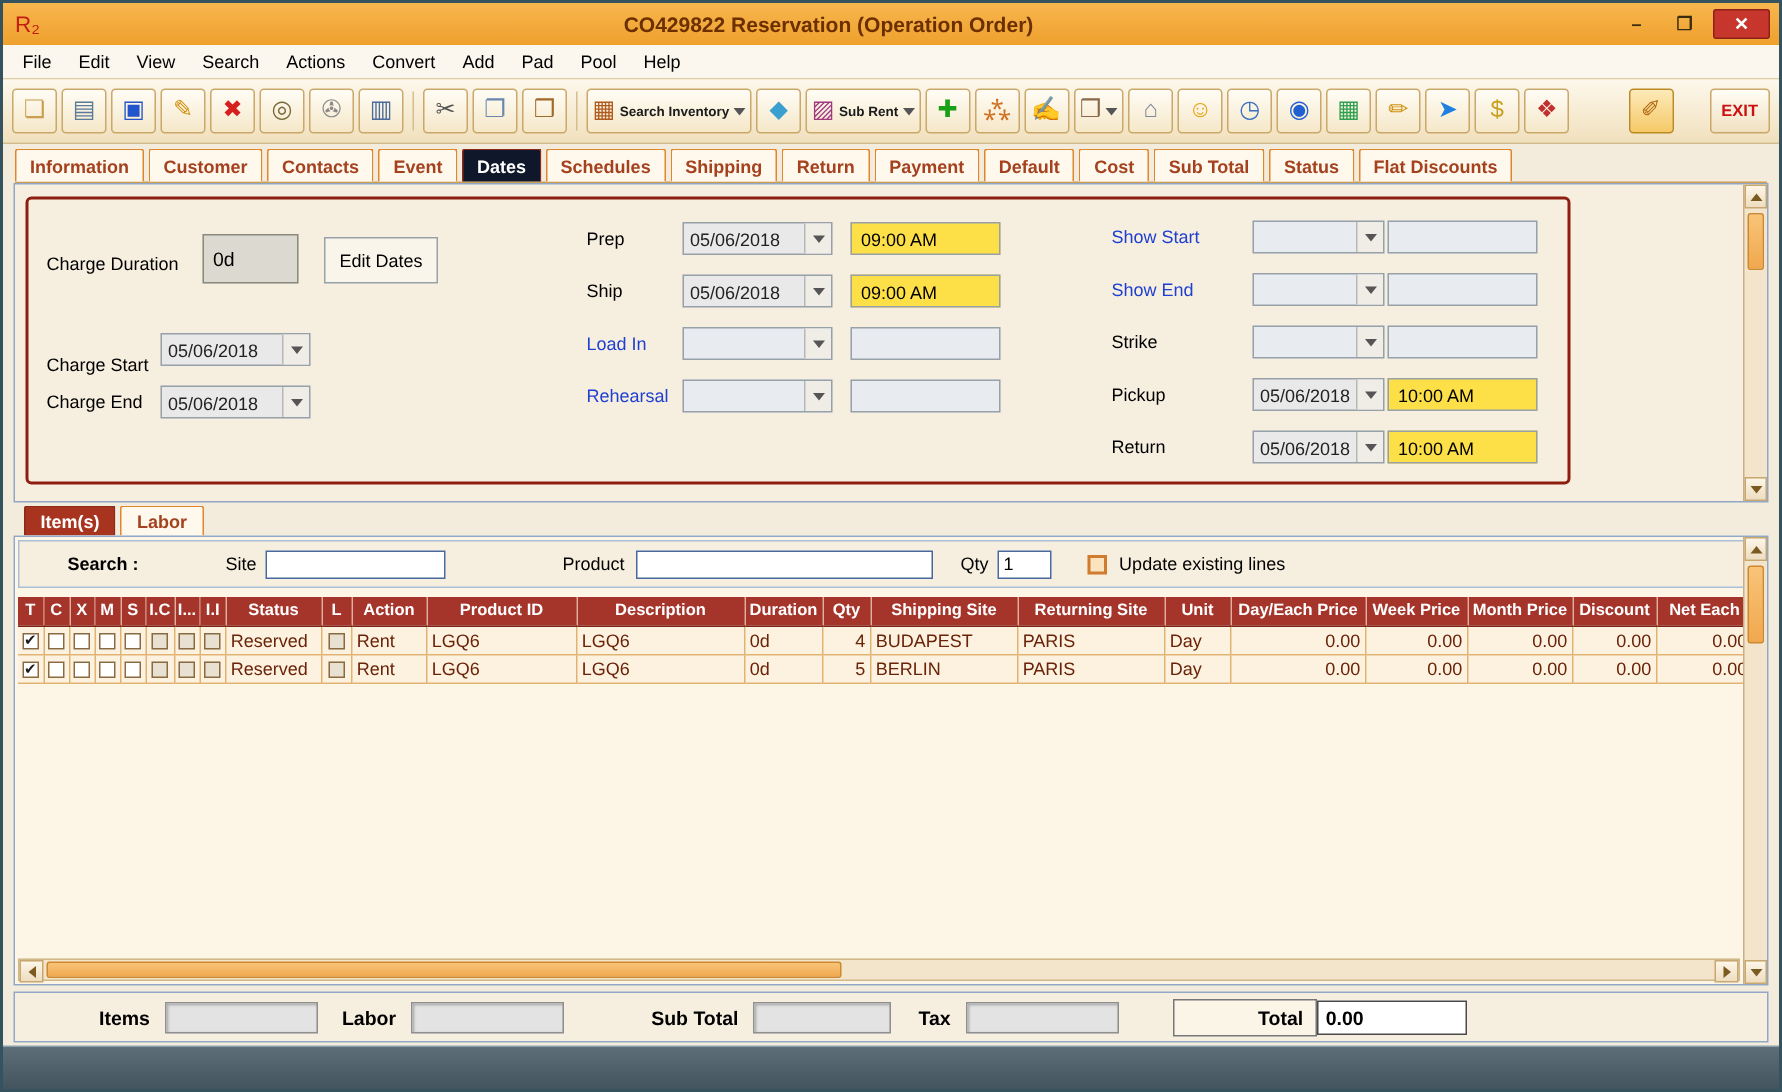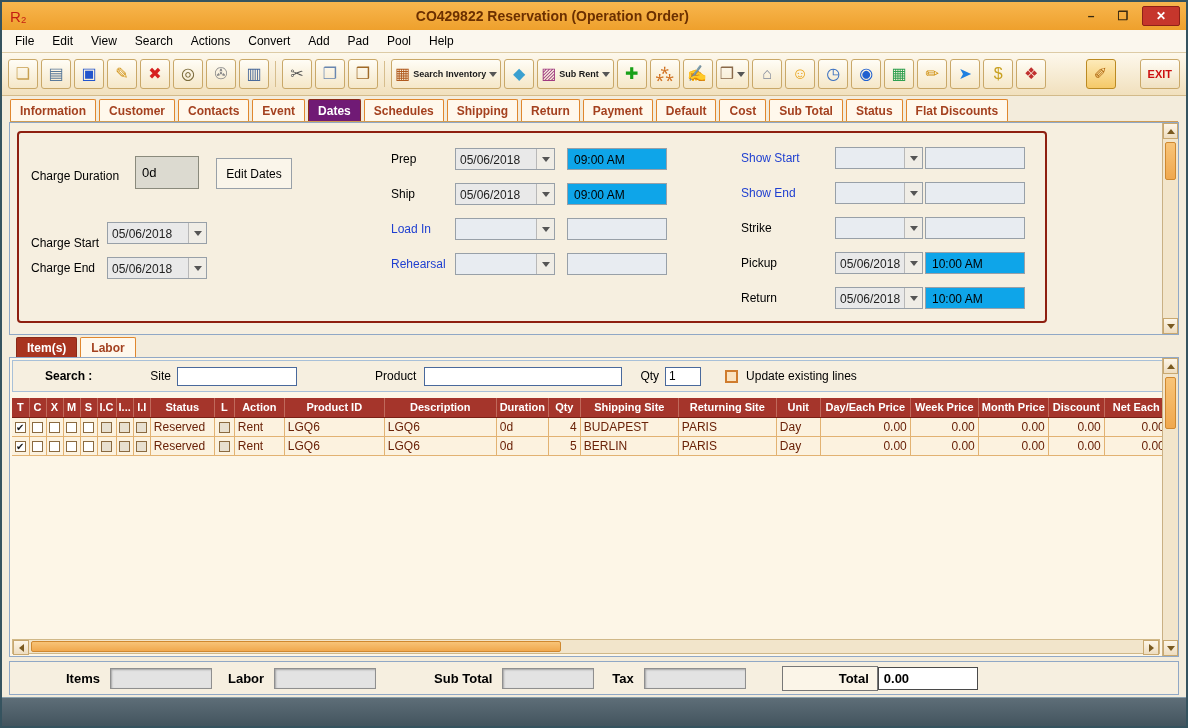--- a/index.html
+++ b/index.html
@@ -44,35 +44,35 @@
   .i-shapes{color:#3aa0d0}.i-srent{color:#a03a80}.i-add{color:#18a018}.i-grp{color:#d07020}
   .i-memo{color:#9a8a5a}.i-cards{color:#8a6a4a}.i-site{color:#80889a}.i-smile{color:#e8a010}
   .i-clock{color:#3a70c0}.i-globe{color:#2060d0}.i-cat{color:#30a050}.i-note{color:#d09010}
   .i-link{color:#2080e0}.i-money{color:#c8a020}.i-pack{color:#c03030}.i-wand{color:#b06810}
 
   
   .tabstrip{position:absolute;left:8px;top:95px;right:8px;height:25px;display:flex;
     gap:3px;align-items:flex-end;border-bottom:1px solid #cf9c54;}
   .tab{border:1px solid #e0872e;border-bottom:none;background:#fff8ec;color:#a4411f;
     font-weight:bold;font-size:12px;padding:4px 9px 3px;border-radius:2px 2px 0 0;cursor:default;}
-  .tab.active{background:#701a75;color:#fff;border-color:#8a2a18;}
+  .tab.active{background:#0f172a;color:#fff;border-color:#8a2a18;}
 
   
   .upper{position:absolute;left:7px;top:120px;width:1170px;height:213px;
     border:1px solid #90a8c6;background:#f6efe0;}
   .datespanel{position:absolute;left:7px;top:8px;width:1030px;height:192px;
     border:2px solid #8e1f10;border-radius:4px;background:#f6efe0;}
   .flbl{position:absolute;font-size:12px;color:#000;white-space:nowrap;}
   .flbl.link{color:#1f3fd0;}
   .combo{position:absolute;height:22px;display:flex;border:1px solid #98a0a8;background:#e9e9e9;}
   .combo .txt{flex:1;padding:4px 4px 0 4px;font-size:12px;color:#222;overflow:hidden;white-space:nowrap;}
   .combo .btn{width:18px;background:#f0ede6;border-left:1px solid #b8b8b8;
     display:flex;align-items:center;justify-content:center;}
   .combo.empty{background:#e8ecf1;}
-  .tfield{position:absolute;height:22px;background:#0ea5e9;border:1px solid #98a0a8;
+  .tfield{position:absolute;height:22px;background:#fde047;border:1px solid #98a0a8;
     padding:4px 6px 0;font-size:12px;}
   .tfield.empty{background:#e8ecf1;}
   .durbox{position:absolute;left:116px;top:23px;width:64px;height:33px;background:#dcdad0;
     border:1px solid #8a8a7c;padding:8px 6px 0;font-size:13px;}
   .editdates{position:absolute;left:197px;top:25px;width:76px;height:31px;background:#faf5ea;
     border:1px solid #98a0a8;font-size:12px;display:flex;align-items:center;justify-content:center;}
 
   
   .vsb{position:absolute;width:16px;background:#f2e5cb;border-left:1px solid #c9b084;}
   .hsb{position:absolute;height:15px;background:#f2e5cb;border:1px solid #d0b888;display:flex;}

